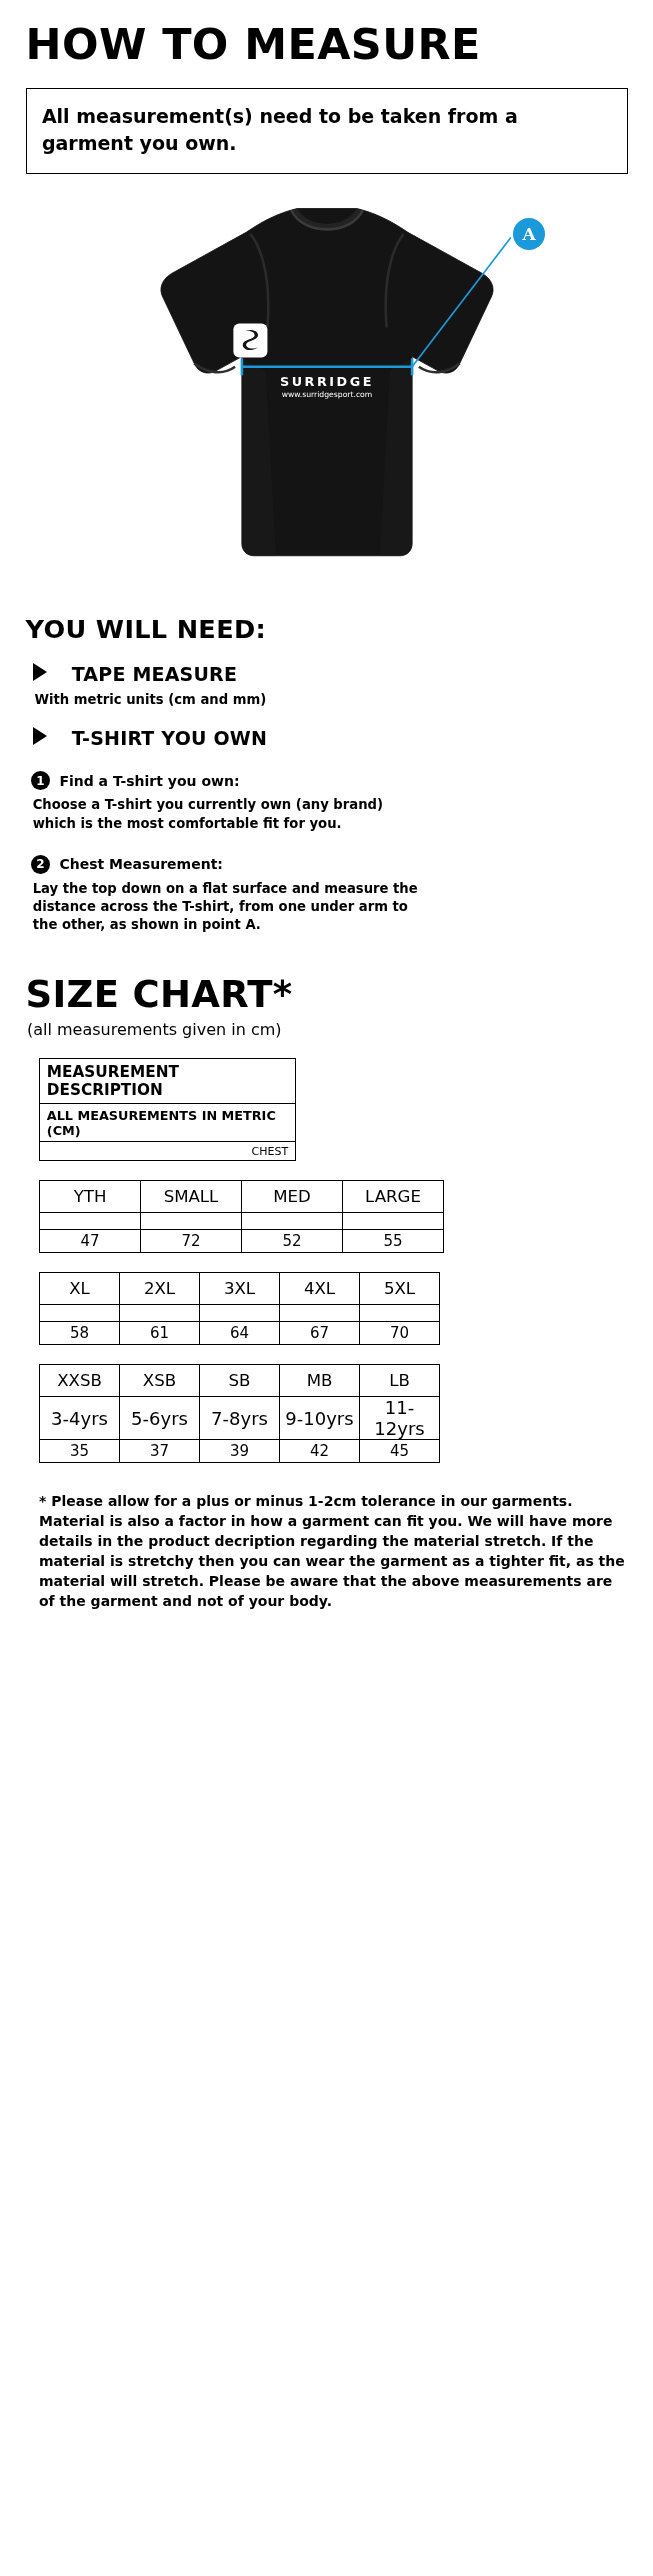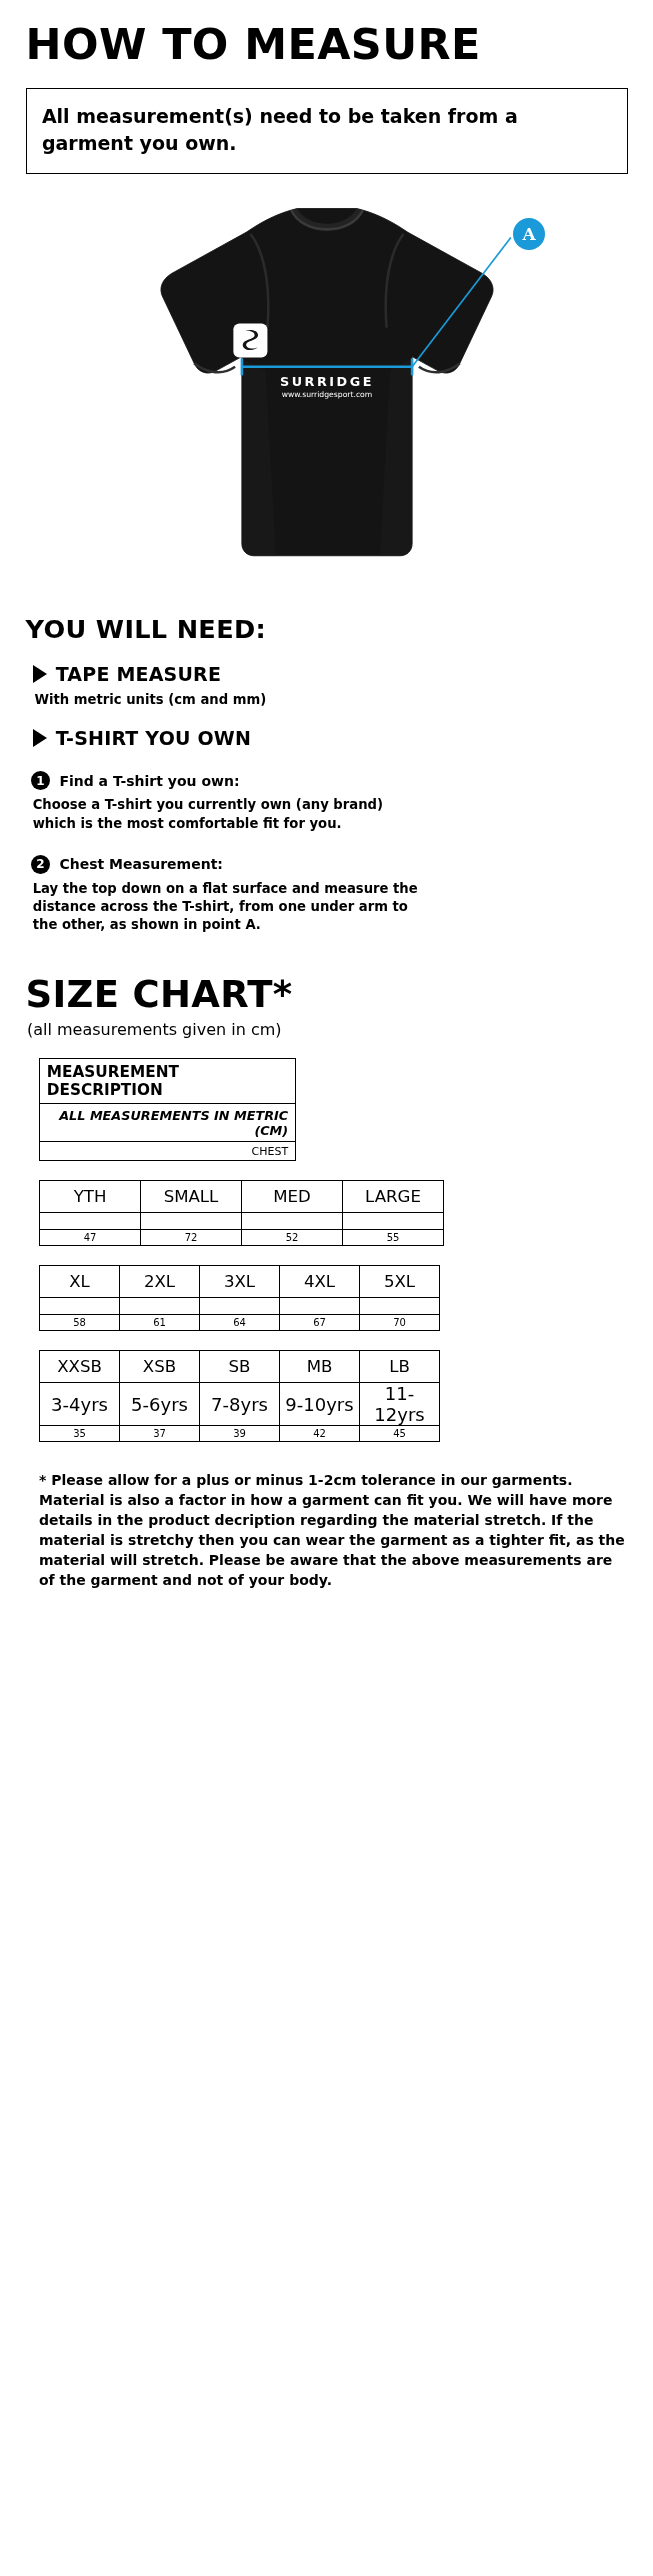--- a/index.html
+++ b/index.html
@@ -69,22 +69,22 @@
     font-size: 25.6px;
     font-weight: bold;
     margin: 31px 0 0 25.6px;
     letter-spacing: 0.3px;
   }
 
   
   .need-item { margin: 19px 0 0 31px; }
   .need-head {
     display: flex;
-    align-items: center;
-    gap: 9px;
+    align-items: flex-start;
+    gap: 25px;
   }
   .tri {
     width: 0; height: 0;
     border-left: 14.5px solid #000;
     border-top: 9.4px solid transparent;
     border-bottom: 9.4px solid transparent;
     margin-left: 1.7px;
   }
   .need-title {
     font-size: 19px;
@@ -151,32 +151,32 @@
     font-weight: normal;
   }
 
   
   .desc-table td { padding: 2.6px 5.1px; }
   .desc-table .r0 {
     font-size: 15.3px; font-weight: bold; text-align: left;
     padding: 4.3px 6.8px; width: 256px;
   }
   .desc-table .r1 {
-    font-size: 12.8px; font-weight: bold; text-align: right; padding: 3.4px 6.8px; font-style: italic;
+    font-size: 12.8px; font-weight: bold; text-align: left; padding: 3.4px 6.8px;
   }
   .desc-table .r2 {
     font-size: 11px; text-align: right; padding: 2.6px 6.8px;
   }
 
   
   .size-table { margin-top: 17px; }
   .size-table th {
     font-size: 16.6px; font-weight: bold; padding: 6px 0;
   }
-  .size-table td { font-size: 10px; padding: 2px 0; }
+  .size-table td { font-size: 15px; padding: 2px 0; }
   .size-table td.blank { height: 17px; }
   .size-table td.agerow { font-size: 18px; padding: 0 0; }
 
   .t4 th, .t4 td { width: 101px; }
   .t5 th, .t5 td { width: 80px; }
   .t5b th, .t5b td { width: 80px; }
 
   
   .footnote {
     font-size: 14px;

